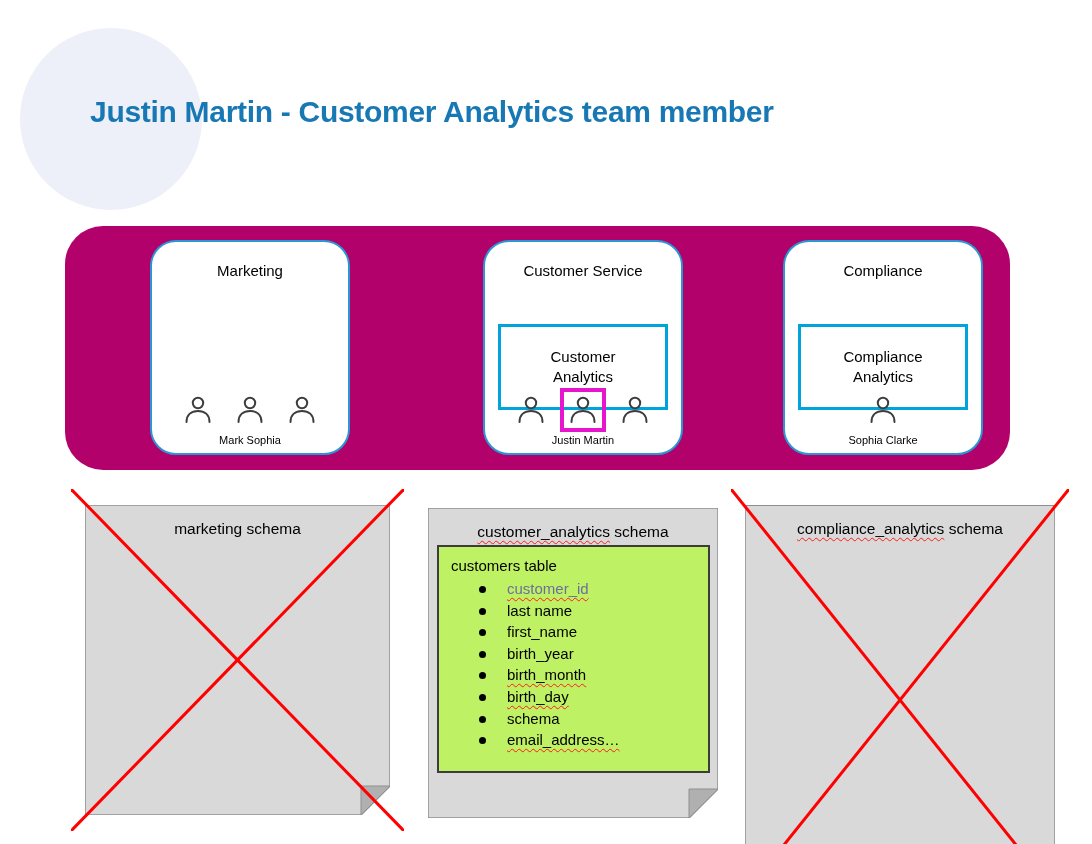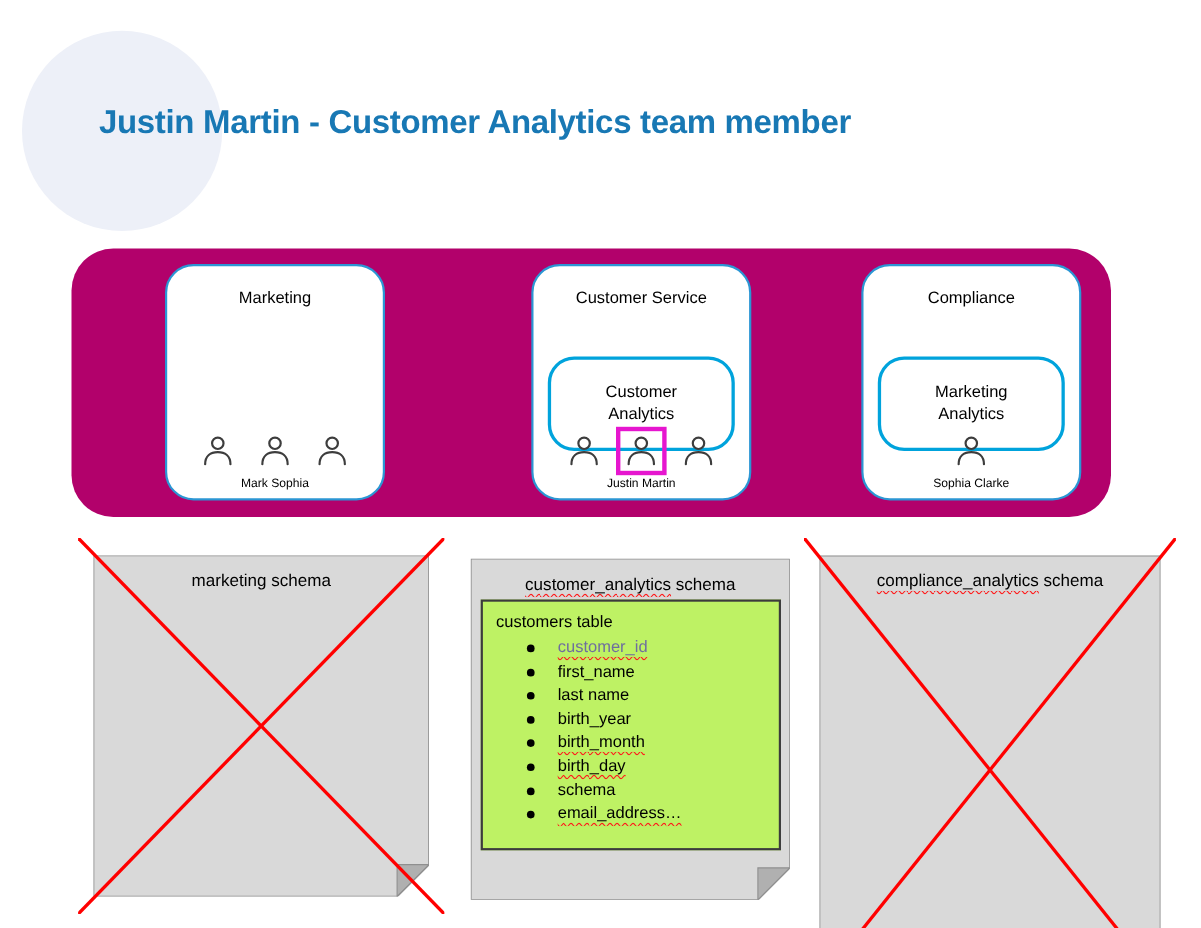--- a/index.html
+++ b/index.html
@@ -43,21 +43,21 @@
   }
   .dept-card.d0{left:85px;}
   .dept-card.d1{left:418px;}
   .dept-card.d2{left:718px;}
   .dept-name{
     position:absolute;top:20px;left:0;right:0;text-align:center;
     font-size:15px;color:#000;
   }
   .subteam-box{
     position:absolute;left:13px;right:13px;top:82px;height:86px;
-    border:3px solid var(--subteam-border);border-radius:24px;
+    border:3px solid var(--subteam-border);border-radius:0;
     display:flex;align-items:center;justify-content:center;
     text-align:center;padding:0 30px;z-index:1;
   }
   .subteam-name{font-size:15px;color:#000;line-height:1.35;}
   .icons-row{
     position:absolute;left:0;right:0;top:153px;
     display:flex;justify-content:center;gap:20px;z-index:2;
   }
   .person{display:inline-flex;width:32px;height:30px;}
   .person.highlighted{
@@ -168,21 +168,21 @@
               <path d="M4.5 27 C4.5 19.5 9.5 16 16 16 C22.5 16 27.5 19.5 27.5 27" fill="#ffffff" stroke="#3d3d3d" stroke-width="2" stroke-linecap="round"></path>
             </svg>
         </span>
       </div>
       <div class="member-label">Justin Martin</div>
     </div>
 
     <div class="dept-card d2">
       <div class="dept-name">Compliance</div>
       <div class="subteam-box">
-        <span class="subteam-name">Marketing Analytics</span>
+        <span class="subteam-name">Compliance Analytics</span>
       </div>
       <div class="icons-row">
         <span class="person">
           <svg viewBox="0 0 32 30" width="32" height="30">
               <circle cx="16" cy="8" r="5.2" fill="#ffffff" stroke="#3d3d3d" stroke-width="2"></circle>
               <path d="M4.5 27 C4.5 19.5 9.5 16 16 16 C22.5 16 27.5 19.5 27.5 27" fill="#ffffff" stroke="#3d3d3d" stroke-width="2" stroke-linecap="round"></path>
             </svg>
         </span>
       </div>
       <div class="member-label">Sophia Clarke</div>
@@ -205,22 +205,22 @@
   <div class="note n1">
     <svg class="note-shape" viewBox="0 0 290 310" preserveAspectRatio="none">
       <polygon points="0,0 290,0 290,281 261,310 0,310" fill="#d9d9d9" stroke="#8f8f8f" stroke-width="1.5"></polygon>
       <polygon points="261,310 290,281 261,281" fill="#b0b0b0" stroke="#8f8f8f" stroke-width="1"></polygon>
     </svg>
     <div class="note-title"><span class="squiggle">customer_analytics</span><span> schema</span></div>
     <div class="table-box">
       <div class="table-name">customers table</div>
       <ul class="cols">
         <li><span class="squiggle" style="color: rgb(110, 110, 158);">customer_id</span></li>
+        <li><span style="color: rgb(0, 0, 0);">last name</span></li>
         <li><span style="color: rgb(0, 0, 0);">first_name</span></li>
-        <li><span style="color: rgb(0, 0, 0);">last name</span></li>
         <li><span style="color: rgb(0, 0, 0);">birth_year</span></li>
         <li><span class="squiggle" style="color: rgb(0, 0, 0);">birth_month</span></li>
         <li><span class="squiggle" style="color: rgb(0, 0, 0);">birth_day</span></li>
         <li><span style="color: rgb(0, 0, 0);">schema</span></li>
         <li><span class="squiggle" style="color: rgb(0, 0, 0);">email_address…</span></li>
       </ul>
     </div>
 
   </div>
 

